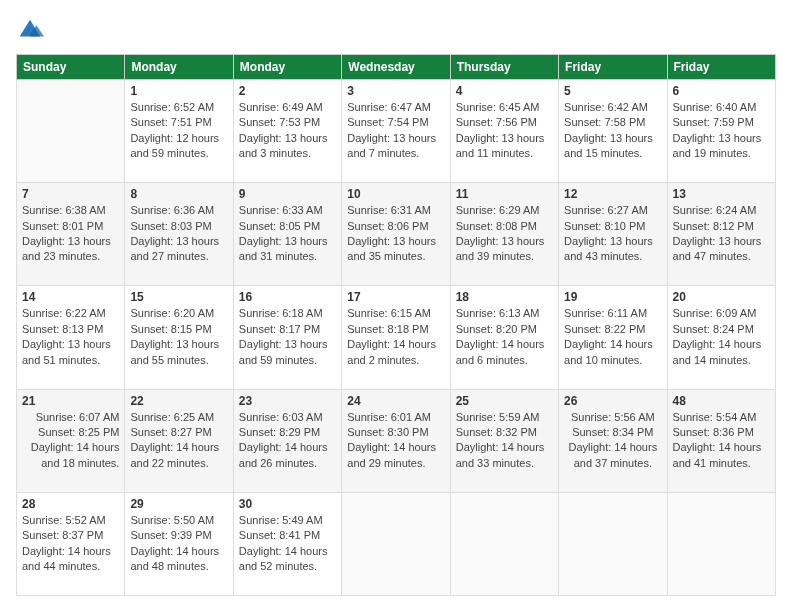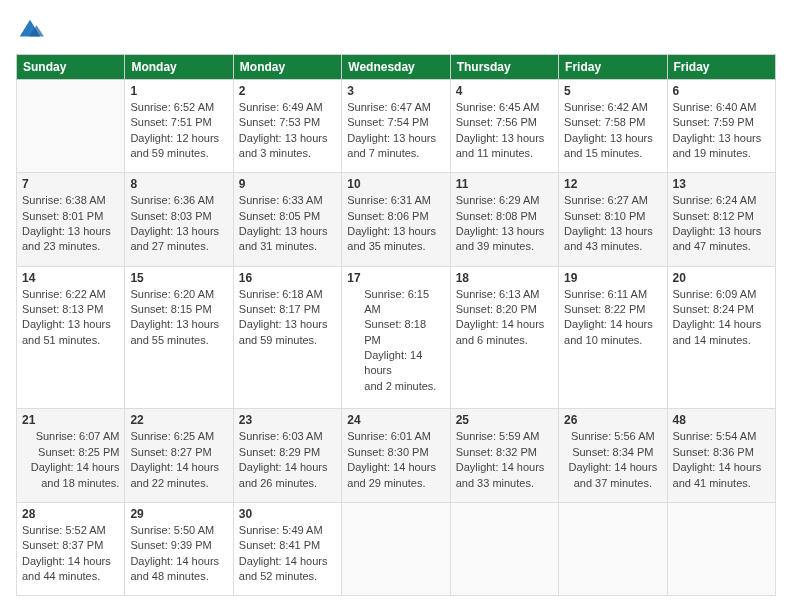--- a/index.html
+++ b/index.html
@@ -242,21 +242,21 @@
           </td>
           <td>
             <span class="day-number">16</span>
             <div class="day-info" style="white-space: pre-line;">Sunrise: 6:18 AM
 Sunset: 8:17 PM
 Daylight: 13 hours
 and 59 minutes.</div>
           </td>
           <td>
             <span class="day-number">17</span>
-            <div class="day-info" style="white-space: pre-line; margin-left: 17px;">Sunrise: 6:15 AM
+            <div class="day-info" style="white-space: pre-line;">Sunrise: 6:15 AM
 Sunset: 8:18 PM
 Daylight: 14 hours
 and 2 minutes.</div>
           </td>
           <td>
             <span class="day-number">18</span>
             <div class="day-info" style="white-space: pre-line;">Sunrise: 6:13 AM
 Sunset: 8:20 PM
 Daylight: 14 hours
 and 6 minutes.</div>

